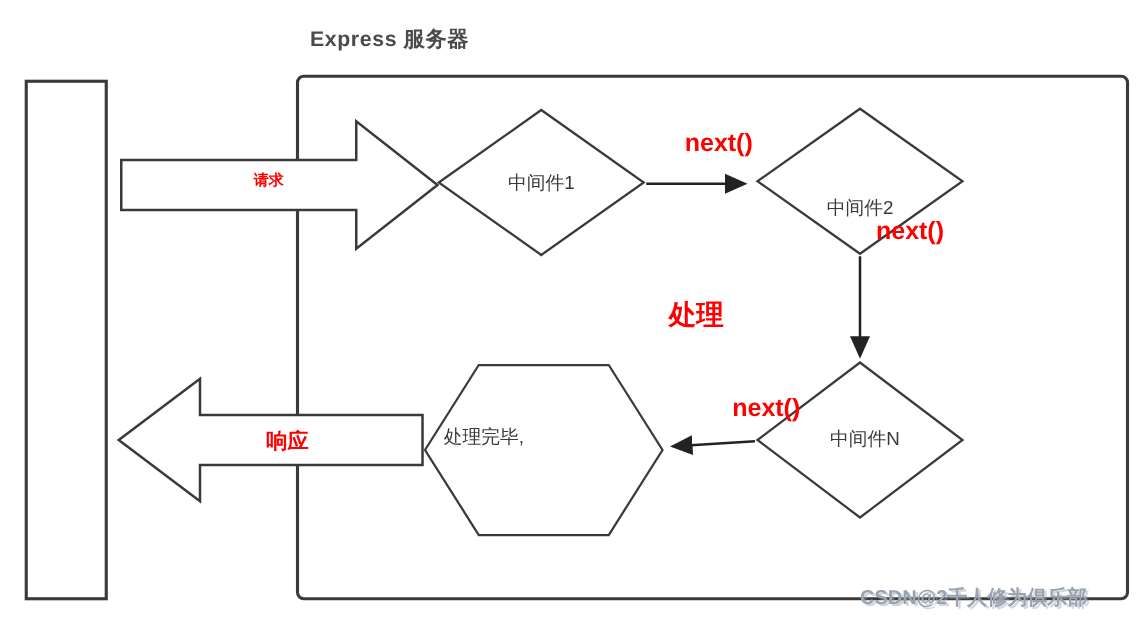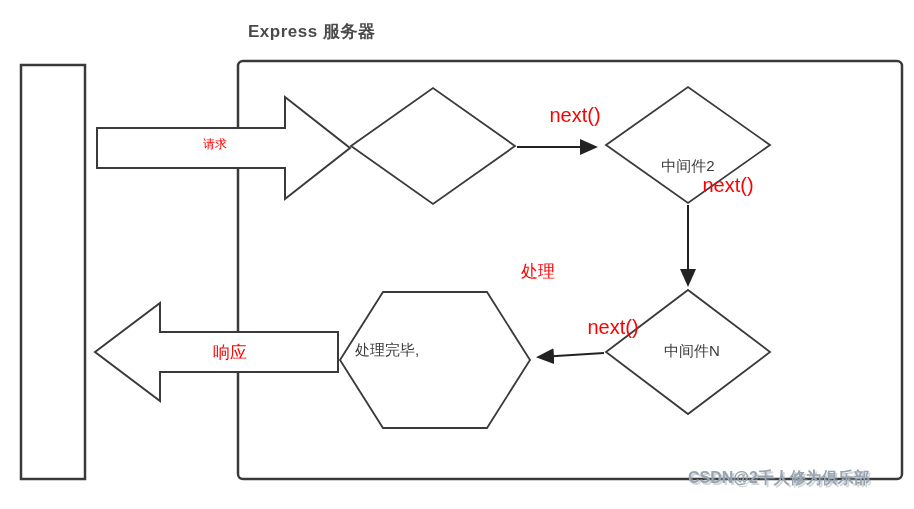--- a/index.html
+++ b/index.html
@@ -48,26 +48,26 @@
   .mwN { left: 632px; top: 342px; width: 120px; }
   .final-label {
     left: 355px; top: 340px; width: 160px;
     font-size: 15px; color: #3a3a3a;
     line-height: 20px;
   }
 
   .red-label {
     position: absolute;
     color: #ff0000;
-    font-weight: 400;
+    font-weight: 700;
     text-align: center;
   }
   .req   { left: 183px; top: 136px; width: 64px; font-size: 12px; }
   .resp  { left: 183px; top: 341px; width: 64px; font-size: 17px; text-align: right; }
-  .proc  { left: 506px; top: 237px; width: 64px; font-size: 17px; margin-top: 23px; }
+  .proc  { left: 525px; top: 237px; width: 64px; font-size: 22px; }
   .next1 { left: 540px; top: 104px; width: 70px; font-size: 20px; }
   .next2 { left: 693px; top: 174px; width: 70px; font-size: 20px; }
   .next3 { left: 578px; top: 316px; width: 70px; font-size: 20px; }
 
   .watermark {
     position: absolute;
     left: 688px; top: 468px;
     width: 230px;
     font-size: 16px;
     font-weight: 700;
@@ -106,20 +106,21 @@
 
     <line x1="517" y1="147" x2="594" y2="147" stroke="#222222" stroke-width="2" marker-end="url(#arrowhead)"></line>
     <line x1="688" y1="205" x2="688" y2="283" stroke="#222222" stroke-width="2" marker-end="url(#arrowhead)"></line>
     <line x1="604" y1="353" x2="540" y2="357" stroke="#222222" stroke-width="2" marker-end="url(#arrowhead)"></line>
   </svg>
 
   <div class="label diagram-title">Express 服务器</div>
 
   <div class="client-label">客户端</div>
 
+  <div class="label node-label mw1">中间件1</div>
   <div class="label node-label mw2">中间件2</div>
   <div class="label node-label mwN">中间件N</div>
 
   <div class="label final-label">
     <div>处理完毕,</div>
   </div>
 
   <div class="red-label req">请求</div>
   <div class="red-label resp">响应</div>
   <div class="red-label proc">处理</div>

